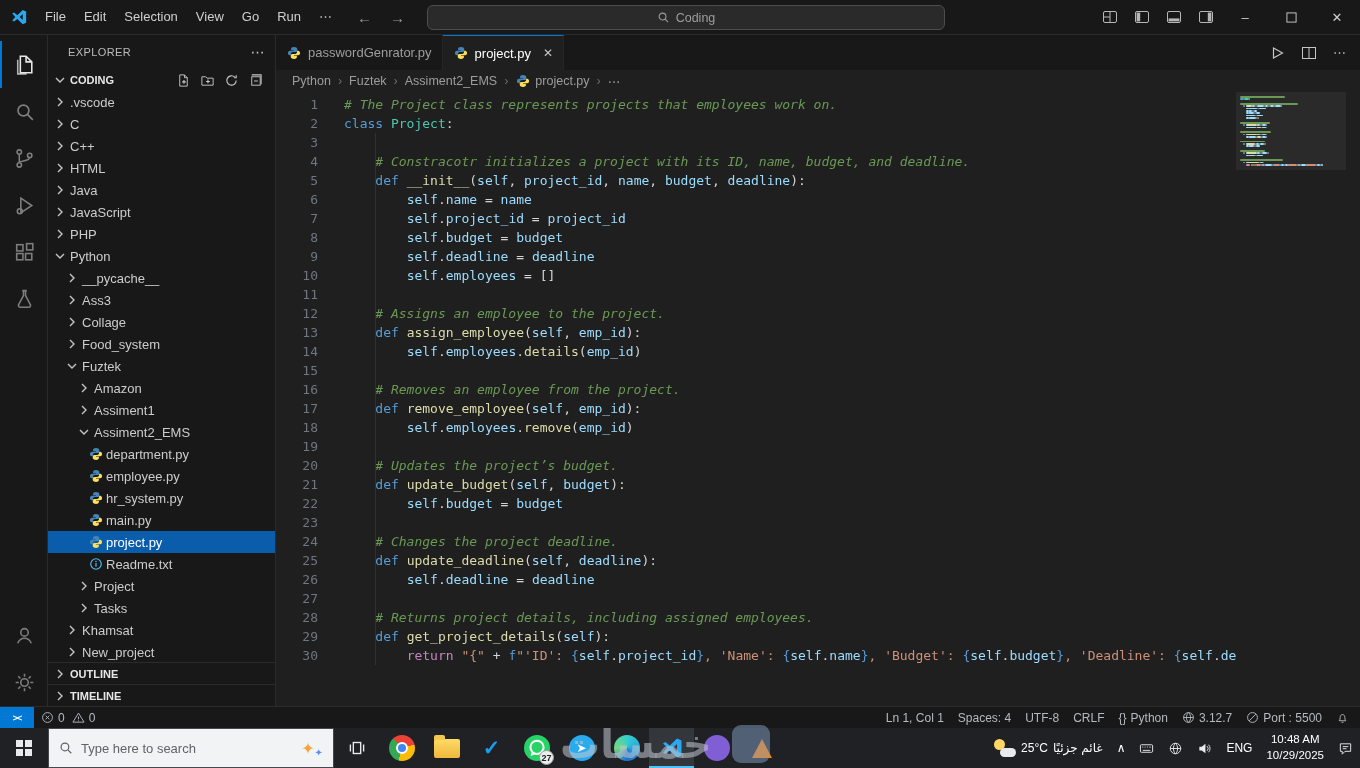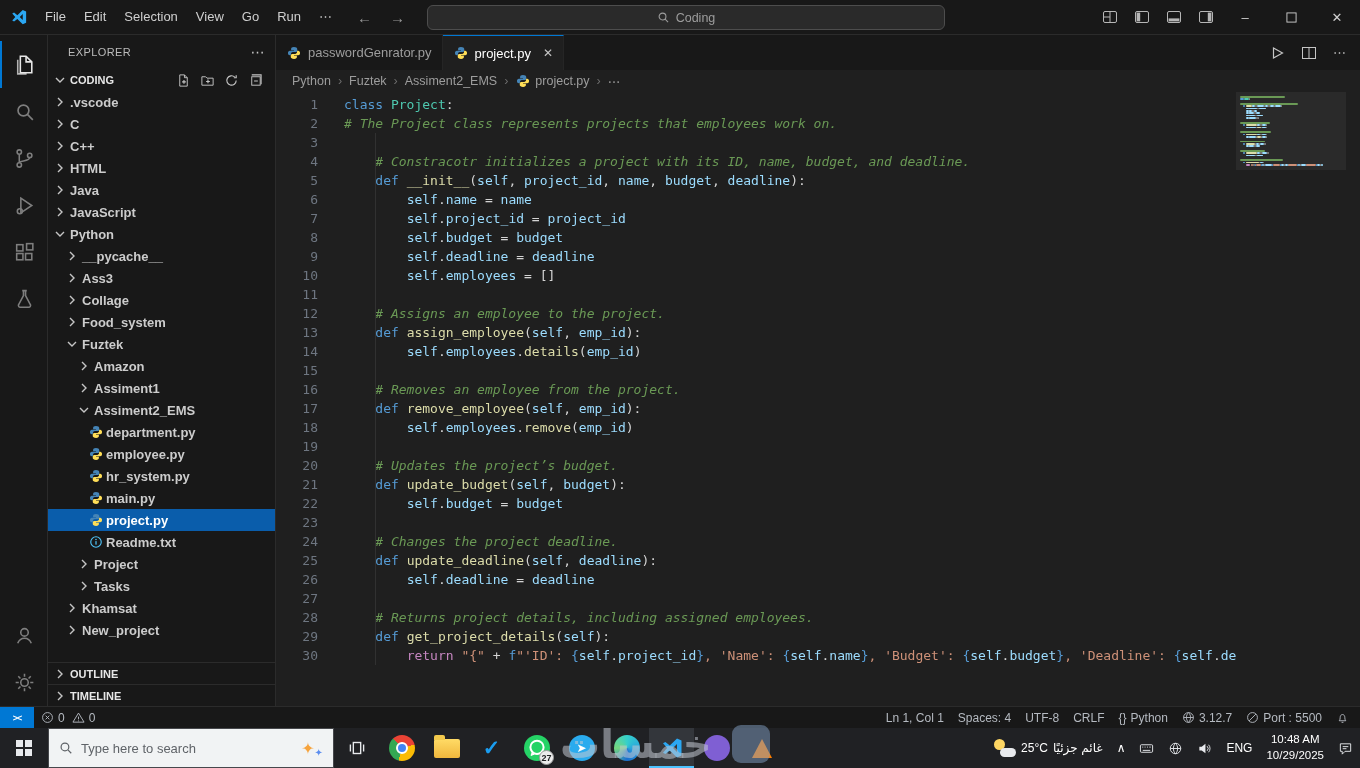--- a/index.html
+++ b/index.html
@@ -32,21 +32,21 @@
 
   
   .sidebar { width:228px; background:#181818; border-right:1px solid #2b2b2b;
     display:flex; flex-direction:column; min-height:0; }
   .sb-header { height:34px; flex:0 0 auto; display:flex; align-items:center; padding:0 10px 0 20px;
     color:#bbbbbb; font-size:11px; letter-spacing:.4px; }
   .sb-header .more { margin-left:auto; color:#c5c5c5; font-size:14px; }
   .section-row { height:22px; flex:0 0 auto; display:flex; align-items:center; gap:2px;
     font-weight:bold; font-size:11px; color:#e7e7e7; padding:0 4px; }
   .section-actions { margin-left:auto; display:flex; gap:9px; padding-right:8px; color:#c5c5c5; }
-  .tree { flex:1 1 auto; overflow:hidden;font-weight:bold; }
+  .tree { flex:1 1 auto; overflow:hidden; }
   .tree-row { height:22px; display:flex; align-items:center; color:#cccccc; cursor:default; white-space:nowrap; }
   .tree-row.selected { background:#0a5dab; color:#ffffff; }
   .tree-label { margin-left:2px; }
   .chev { width:16px; height:16px; flex:0 0 auto; display:flex; align-items:center; justify-content:center; color:#c5c5c5; }
   .chev.expanded svg { transform:rotate(90deg); }
   .file-ico { width:16px; height:16px; flex:0 0 auto; display:flex; align-items:center; justify-content:center; }
   .bottom-sections .section-row { border-top:1px solid #2b2b2b; }
 
   
   .editor { flex:1; min-width:0; display:flex; flex-direction:column; background:#1f1f1f; }
@@ -372,20 +372,28 @@
         </div>
         <div class="tree-row" style="padding-left: 4px;">
           <span class="chev">
             <svg width="16" height="16" viewBox="0 0 16 16">
               <path d="M6 4l4 4-4 4" fill="none" stroke="currentColor" stroke-width="1.4"></path>
             </svg>
           </span>
           <span class="tree-label">JavaScript</span>
         </div>
         <div class="tree-row" style="padding-left: 4px;">
+          <span class="chev">
+            <svg width="16" height="16" viewBox="0 0 16 16">
+              <path d="M6 4l4 4-4 4" fill="none" stroke="currentColor" stroke-width="1.4"></path>
+            </svg>
+          </span>
+          <span class="tree-label">PHP</span>
+        </div>
+        <div class="tree-row" style="padding-left: 4px;">
           <span class="chev expanded">
             <svg width="16" height="16" viewBox="0 0 16 16">
               <path d="M6 4l4 4-4 4" fill="none" stroke="currentColor" stroke-width="1.4"></path>
             </svg>
           </span>
           <span class="tree-label">Python</span>
         </div>
         <div class="tree-row" style="padding-left: 16px;">
           <span class="chev">
             <svg width="16" height="16" viewBox="0 0 16 16">
@@ -653,22 +661,22 @@
           <div>24</div>
           <div>25</div>
           <div>26</div>
           <div>27</div>
           <div>28</div>
           <div>29</div>
           <div>30</div>
         </div>
       <div class="code-col" id="code">
         <div class="indent-guide"></div>
-      <div class="code-line"><span class="tk-k">class</span><span class="tk-p"> </span><span class="tk-t">Project</span><span class="tk-p">:</span></div>
-          <div class="code-line"><span class="tk-c"># The Project class represents projects that employees work on.</span></div>
+      <div class="code-line"><span class="tk-c"># The Project class represents projects that employees work on.</span></div>
+          <div class="code-line"><span class="tk-k">class</span><span class="tk-p"> </span><span class="tk-t">Project</span><span class="tk-p">:</span></div>
           <div class="code-line"></div>
           <div class="code-line"><span class="tk-c">    # Constracotr initializes a project with its ID, name, budget, and deadline.</span></div>
           <div class="code-line"><span class="tk-p">    </span><span class="tk-k">def</span><span class="tk-p"> </span><span class="tk-f">__init__</span><span class="tk-p">(</span><span class="tk-v">self</span><span class="tk-p">, </span><span class="tk-v">project_id</span><span class="tk-p">, </span><span class="tk-v">name</span><span class="tk-p">, </span><span class="tk-v">budget</span><span class="tk-p">, </span><span class="tk-v">deadline</span><span class="tk-p">):</span></div>
           <div class="code-line"><span class="tk-p">        </span><span class="tk-v">self</span><span class="tk-p">.</span><span class="tk-v">name</span><span class="tk-o"> = </span><span class="tk-v">name</span></div>
           <div class="code-line"><span class="tk-p">        </span><span class="tk-v">self</span><span class="tk-p">.</span><span class="tk-v">project_id</span><span class="tk-o"> = </span><span class="tk-v">project_id</span></div>
           <div class="code-line"><span class="tk-p">        </span><span class="tk-v">self</span><span class="tk-p">.</span><span class="tk-v">budget</span><span class="tk-o"> = </span><span class="tk-v">budget</span></div>
           <div class="code-line"><span class="tk-p">        </span><span class="tk-v">self</span><span class="tk-p">.</span><span class="tk-v">deadline</span><span class="tk-o"> = </span><span class="tk-v">deadline</span></div>
           <div class="code-line"><span class="tk-p">        </span><span class="tk-v">self</span><span class="tk-p">.</span><span class="tk-v">employees</span><span class="tk-o"> = </span><span class="tk-p">[]</span></div>
           <div class="code-line"></div>
           <div class="code-line"><span class="tk-c">    # Assigns an employee to the project.</span></div>

